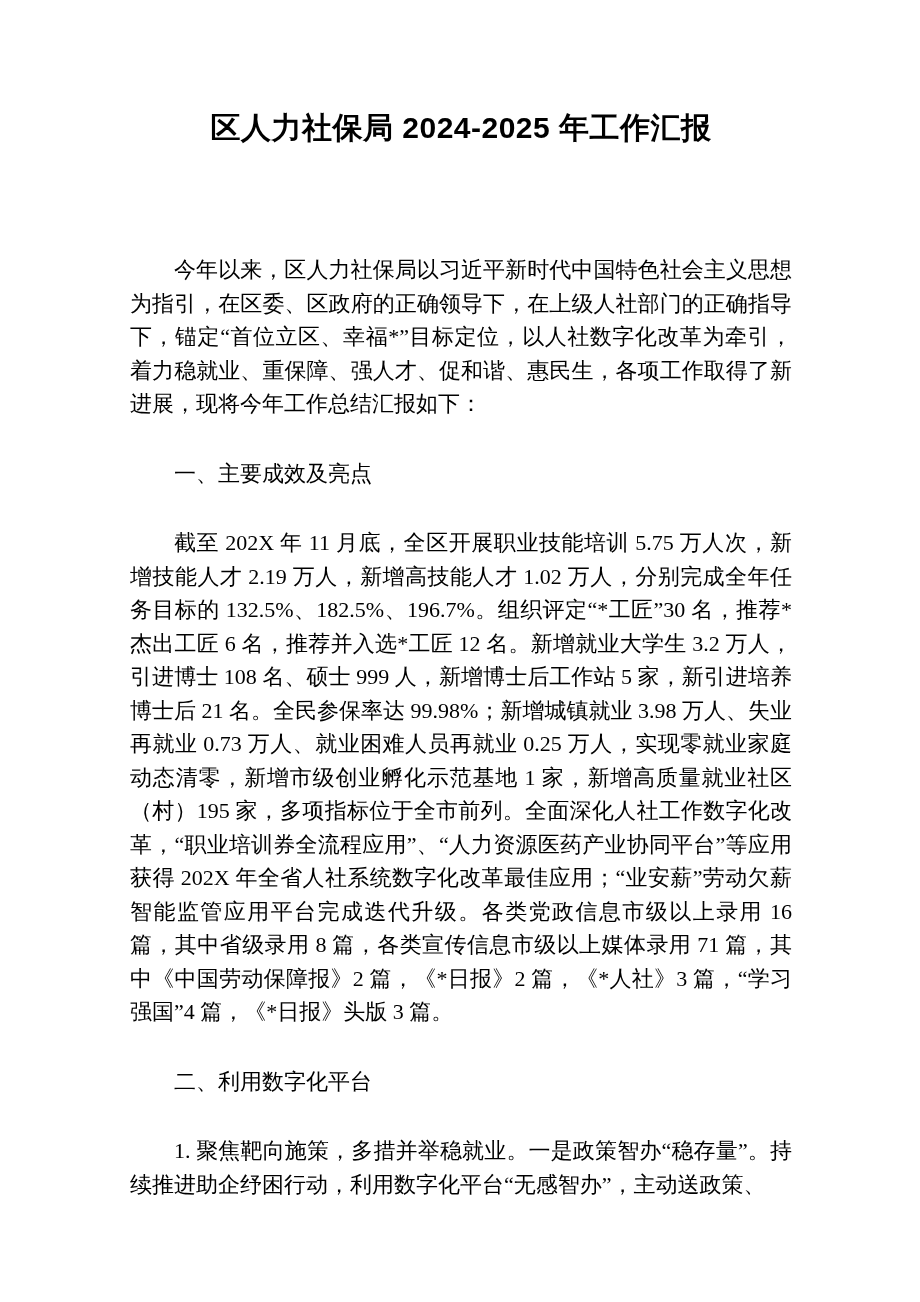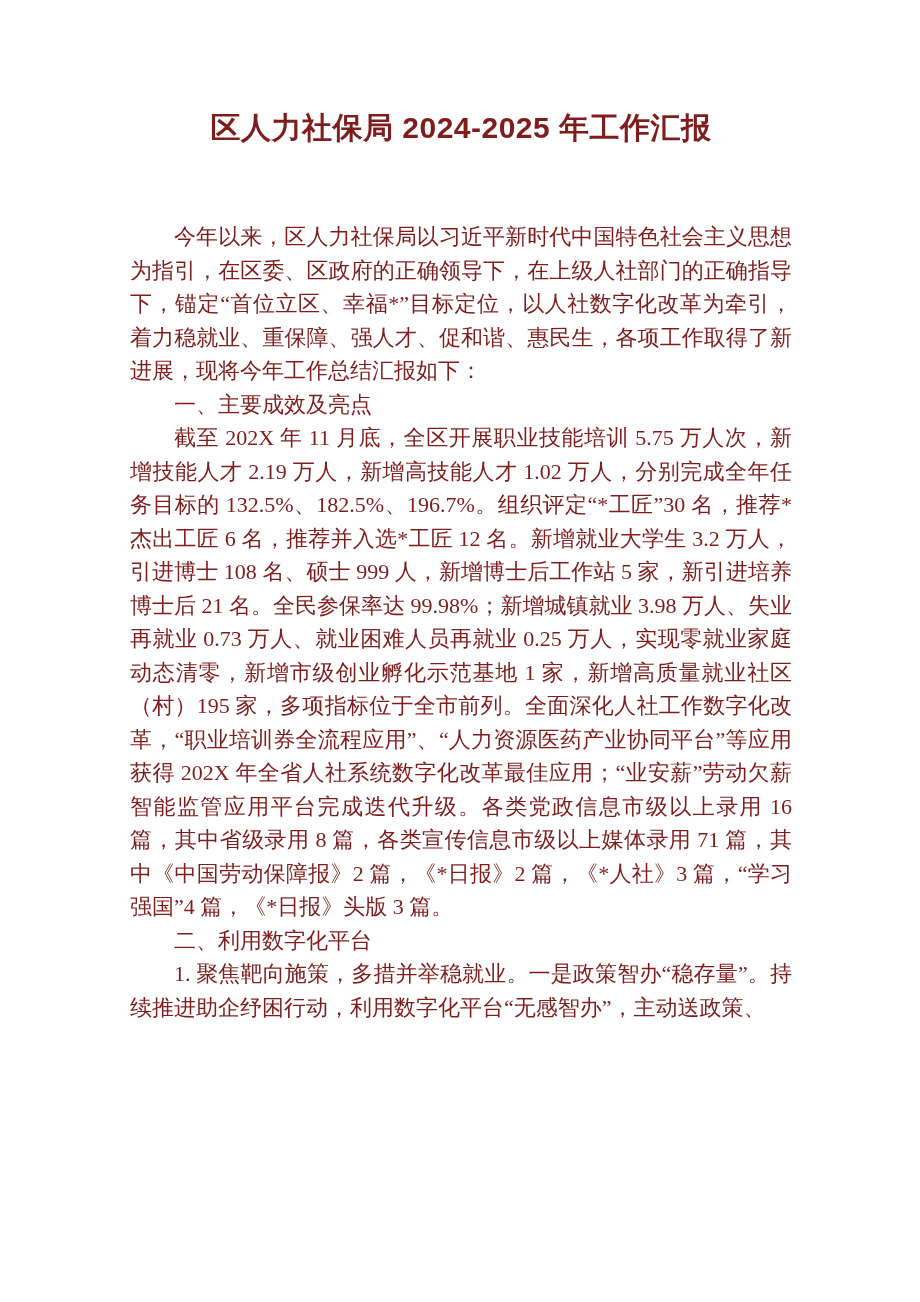--- a/index.html
+++ b/index.html
@@ -10,43 +10,44 @@
   .page {
     position: relative;
     box-sizing: border-box;
     width: 920px;
     height: 1302px;
     margin: 0 auto;
     background: #ffffff;
     padding: 106px 128px 0 130px;
     overflow: hidden;
     font-family: "Liberation Serif", "DejaVu Serif", serif;
-    color: #7f1d1d;
+    color: #000000;
   }
   .doc-title {
     margin: 0;
     text-align: center;
     font-family: "Liberation Sans", "DejaVu Sans", sans-serif;
     font-weight: bold;
     font-size: 30px;
     line-height: 44px;
     letter-spacing: 0.5px;
   }
   .body-text {
     margin: 0;
     font-size: 22px;
     line-height: 33.5px;
     text-align: justify;
     text-indent: 44px;
     word-break: break-all;
   }
   .intro {
-    margin-top: 70px;
+    margin-top: 103px;
   }
   .gap-top {
+    margin-top: 36px;
   }
   .section-heading {
     font-weight: normal;
   }
 </style>
 </head>
 <body>
 
 <div class="page">
 

